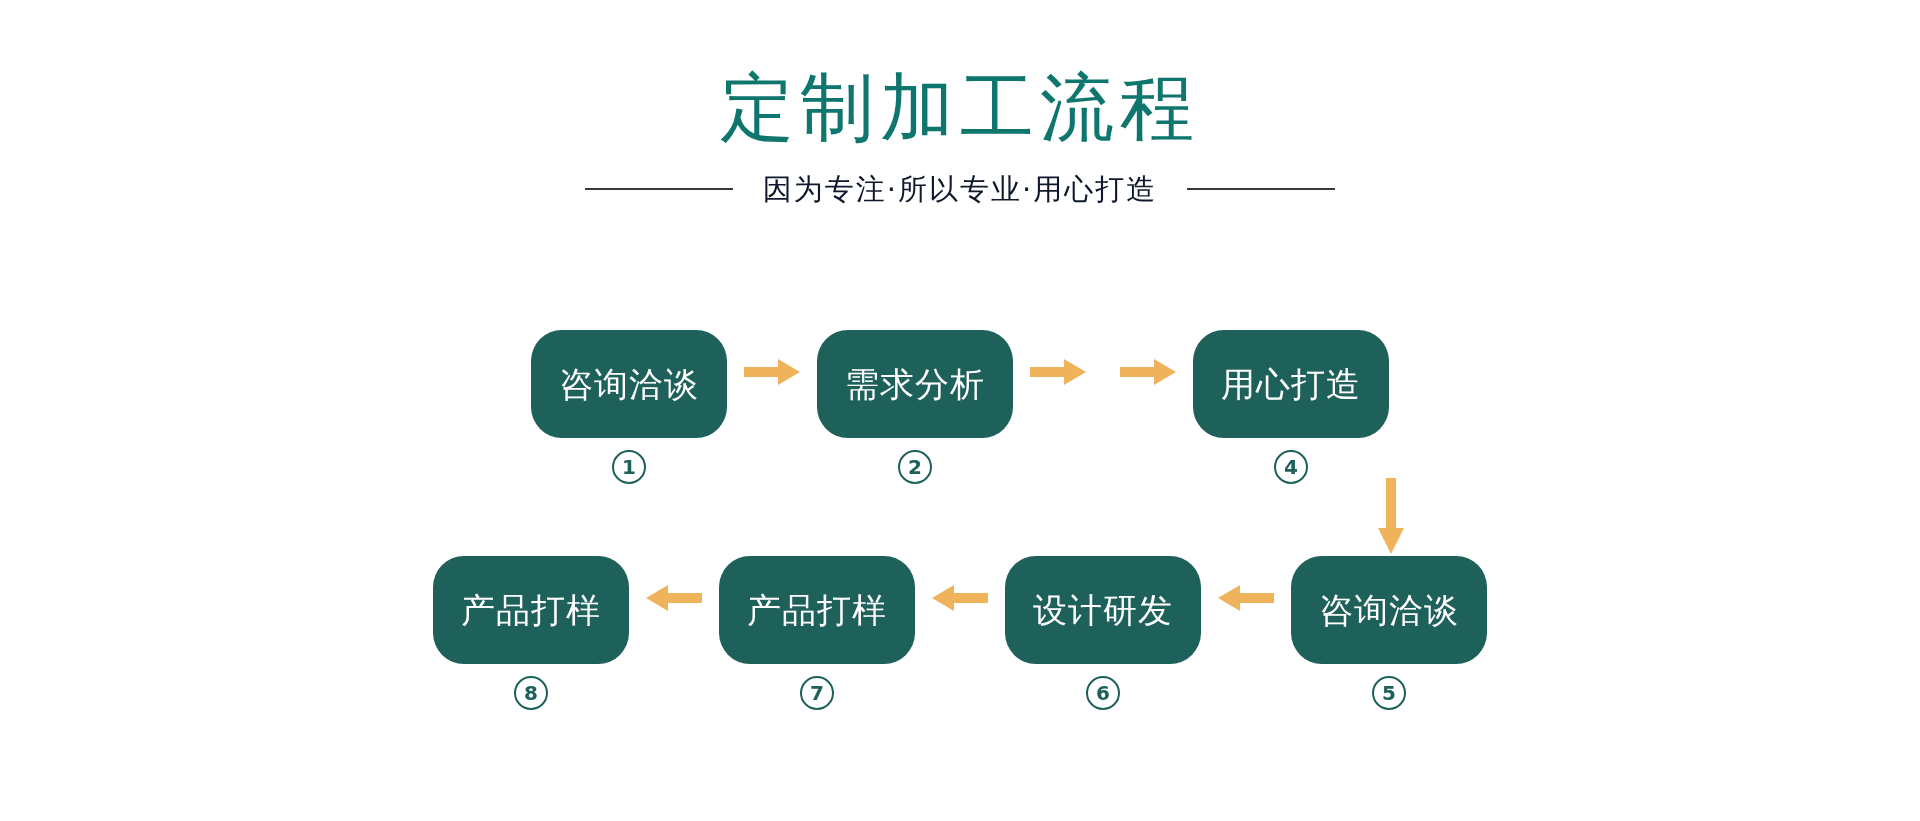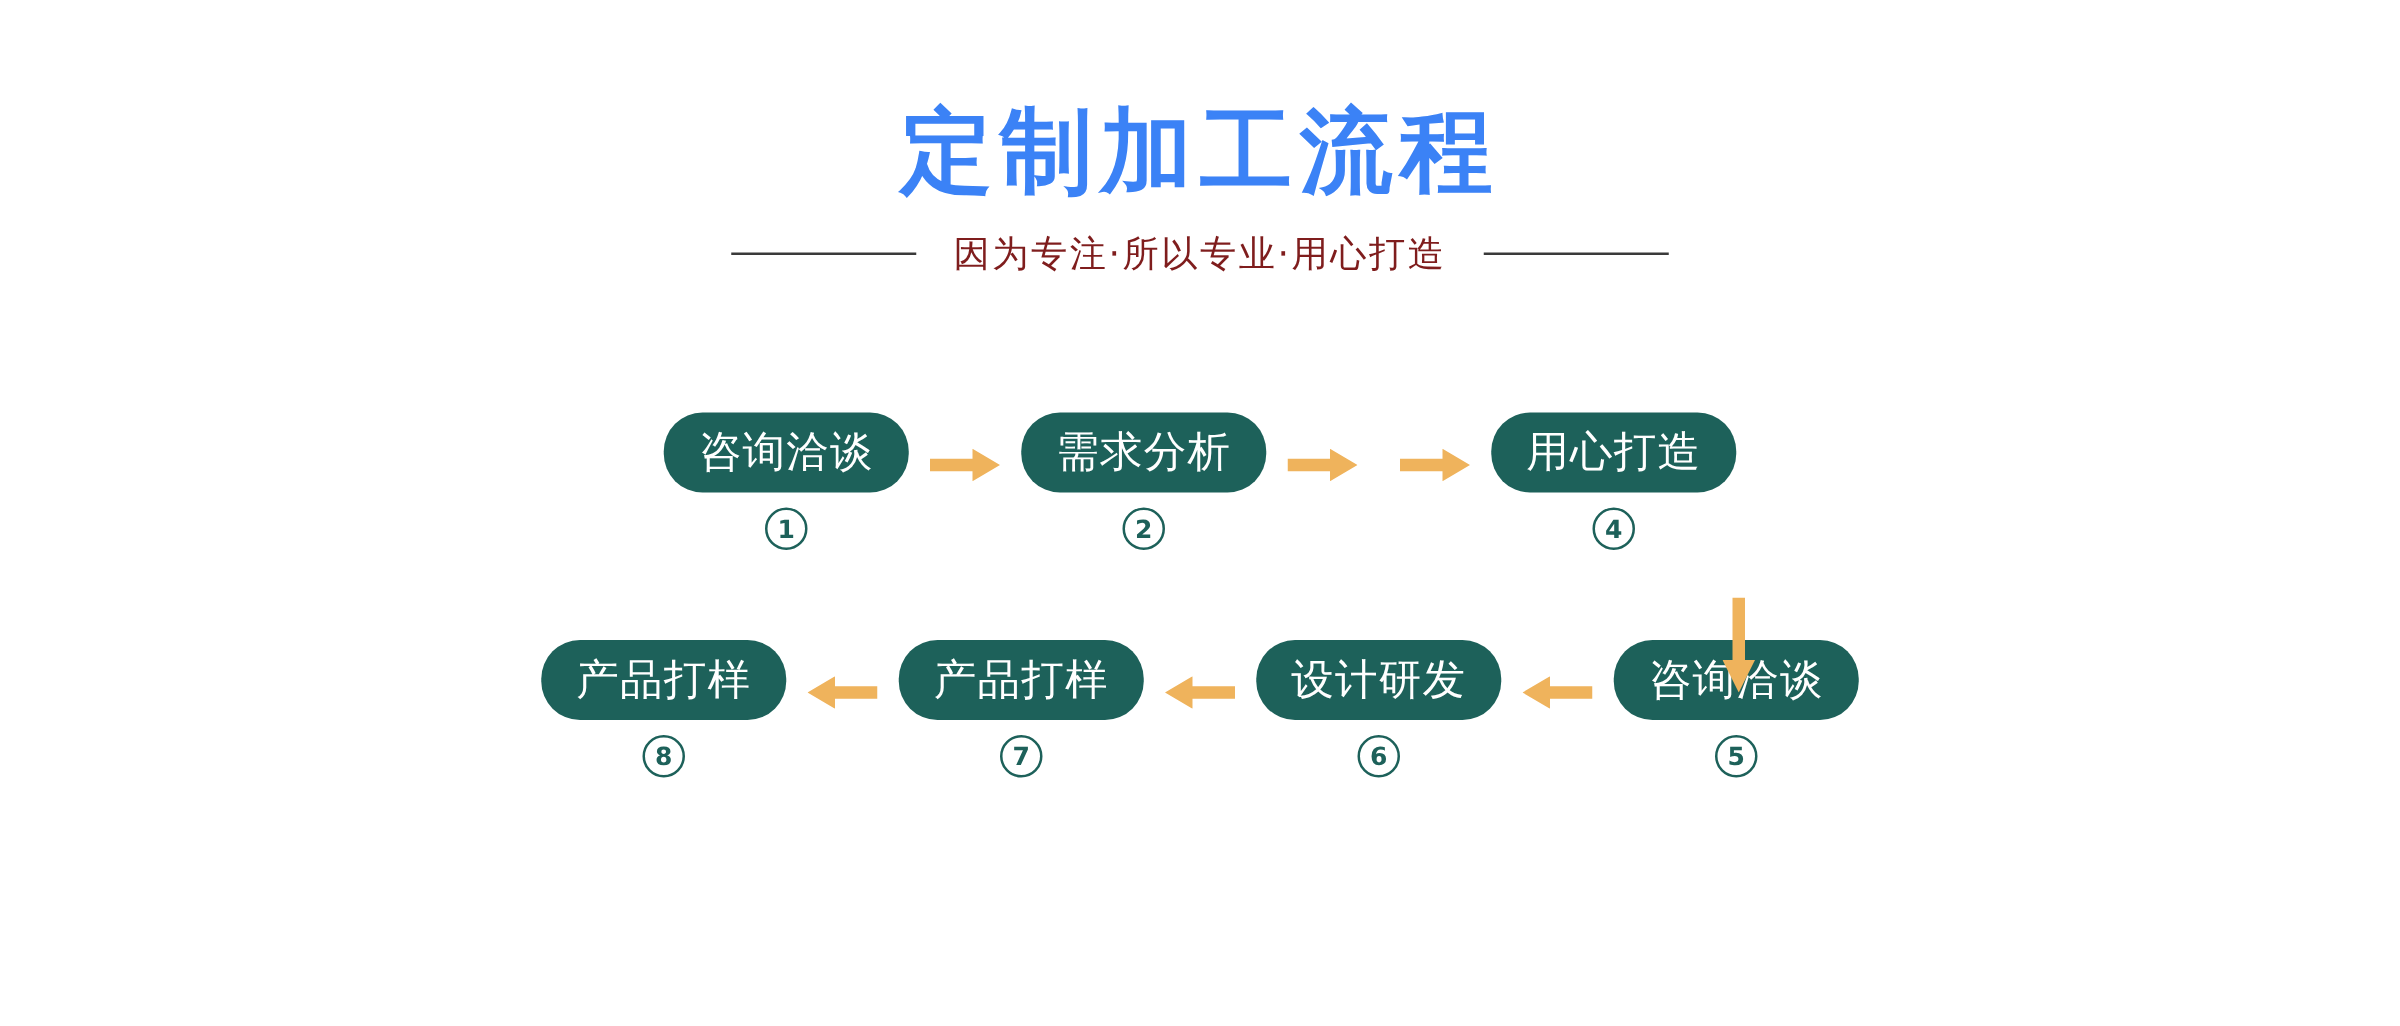--- a/index.html
+++ b/index.html
@@ -27,42 +27,42 @@
     position: absolute;
     left: 0;
     top: 0;
     width: 1920px;
     padding-top: 62px;
     text-align: center;
   }
   .page-title {
     font-size: 74px;
     line-height: 86px;
-    font-weight: 700;
-    color: #3b82f6;
+    font-weight: 400;
+    color: #0f766e;
     letter-spacing: 6px;
-    margin: 16px;
+    margin: 2px;
     font-family: "DejaVu Sans", "Liberation Sans", sans-serif;
   }
   .subtitle-row {
     margin-top: 22px;
     display: flex;
     align-items: center;
     justify-content: center;
     gap: 30px;
   }
   .sub-rule {
     width: 148px;
     height: 2px;
     background: #3a3a3a;
   }
   .subtitle-text {
     font-size: 29px;
     line-height: 34px;
-    color: #7f1d1d;
+    color: #0f172a;
     letter-spacing: 2px;
     white-space: nowrap;
     font-family: "DejaVu Sans", "Liberation Sans", sans-serif;
   }
 
   
   .flow {
     position: absolute;
     left: 0;
     top: 330px;
@@ -79,21 +79,21 @@
   }
 
   .step {
     width: 196px;
     display: flex;
     flex-direction: column;
     align-items: center;
   }
   .step-box {
     width: 196px;
-    height: 64px;
+    height: 108px;
     background: #1d615a;
     display: flex;
     align-items: center;
     justify-content: center;
     box-sizing: border-box;
     border-radius: 31px;
   }
   .step-label {
     color: #ffffff;
     font-size: 34px;

